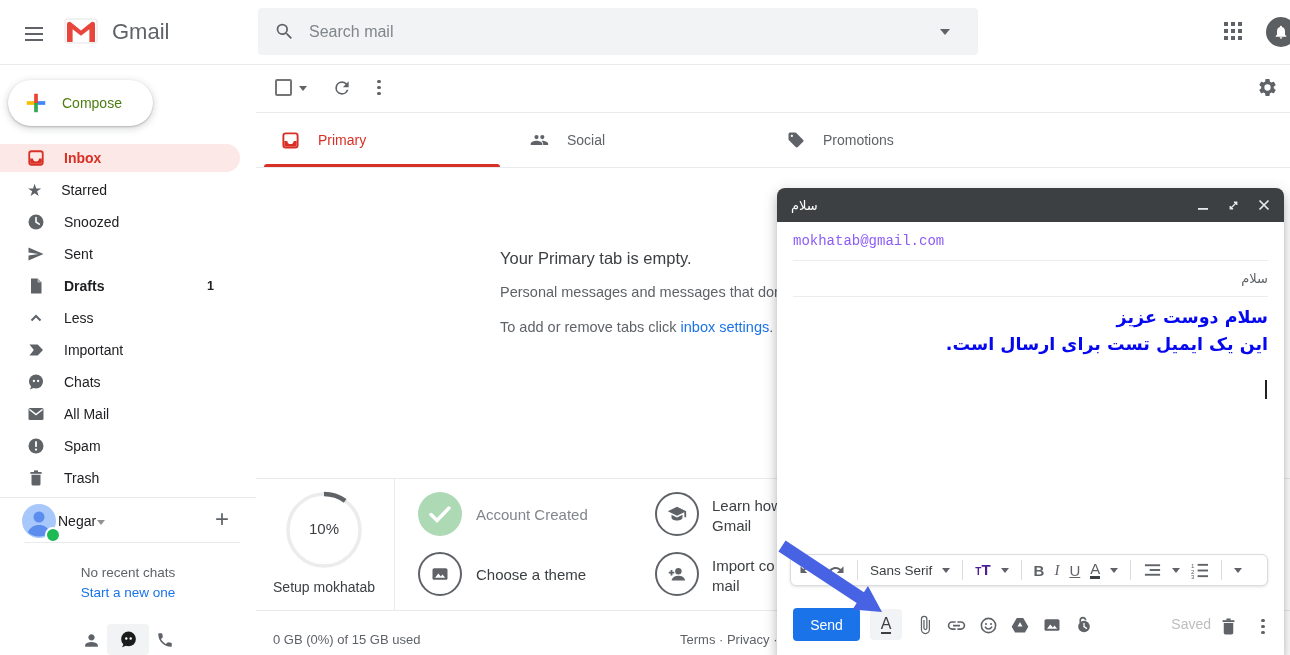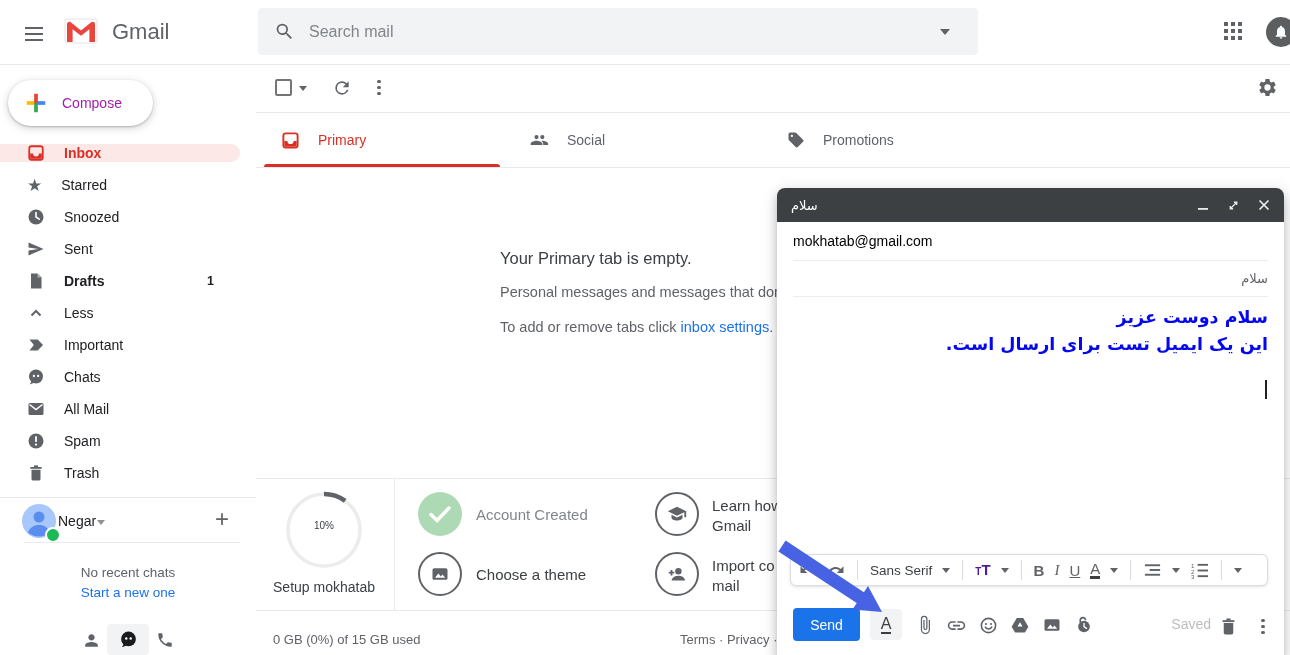--- a/index.html
+++ b/index.html
@@ -15,22 +15,22 @@
   .appname{font-size:22px;color:#5f6368;}
   .searchbar{left:258px;top:8px;width:720px;height:47px;background:#f1f3f4;border-radius:4px;display:flex;align-items:center;padding:0 16px;box-sizing:border-box;gap:14px;}
   .searchph{font-size:16px;color:#80868b;}
   .grid9{display:grid;grid-template-columns:repeat(3,4px);grid-gap:3px;}
   .grid9 i{width:4px;height:4px;background:#5f6368;}
   .bellwrap{width:30px;height:30px;border-radius:50%;background:#5c5f62;display:flex;align-items:center;justify-content:center;}
   
   .compose{left:8px;top:80px;width:145px;height:46px;border-radius:24px;background:#fff;
            box-shadow:0 1px 2px rgba(60,64,67,.3),0 2px 6px 2px rgba(60,64,67,.15);
            display:flex;align-items:center;gap:14px;padding-left:16px;box-sizing:border-box;cursor:pointer;}
-  .compose b{font-size:14px;color:#a21caf;font-weight:500;}
-  .sb-item{position:absolute;left:0;width:240px;height:18px;display:flex;align-items:center;
+  .compose b{font-size:14px;color:#4d7c0f;font-weight:500;}
+  .sb-item{position:absolute;left:0;width:240px;height:28px;display:flex;align-items:center;
            padding-left:27px;box-sizing:border-box;gap:19px;border-radius:0 16px 16px 0;font-size:14px;color:#202124;cursor:pointer;}
   .sb-item.active{background:#fce8e6;color:#d93025;font-weight:700;}
   .sb-item .cnt{margin-left:auto;margin-right:26px;font-size:12.5px;color:#202124;}
   .sb-item.bold{font-weight:700;}
   .star{font-size:17px;color:#5f6368;line-height:1;}
   .divider{background:#e8eaed;height:1px;}
   .linkblue{color:#1a73e8;}
   .greendot{position:absolute;width:12px;height:12px;border-radius:50%;background:#1db954;border:2px solid #fff;}
   .chatbtn-bg{background:#f1f3f4;border-radius:4px;}
   
@@ -44,21 +44,21 @@
   .circ-outline{width:44px;height:44px;border-radius:50%;border:2px solid #5f6368;box-sizing:border-box;display:flex;align-items:center;justify-content:center;background:#fff;}
   .footer-txt{font-size:13px;color:#5f6368;}
   
   .cw{left:777px;top:188px;width:507px;height:467px;background:#fff;border-radius:8px 8px 0 0;
       box-shadow:0 8px 10px 1px rgba(0,0,0,.14),0 3px 14px 2px rgba(0,0,0,.12),0 5px 5px -3px rgba(0,0,0,.2);z-index:10;}
   .cw-titlebar{position:absolute;left:0;top:0;right:0;height:34px;background:#3c4043;border-radius:8px 8px 0 0;
       display:flex;align-items:center;padding:0 14px;box-sizing:border-box;}
   .cw-title{color:#fff;font-size:13px;}
   .cw-controls{margin-left:auto;display:flex;align-items:center;gap:18px;}
   .cw-field{position:absolute;left:16px;right:16px;border-bottom:1px solid #ececec;}
-  .cw-to{font-size:14px;color:#000000;}
+  .cw-to{font-size:14px;color:#8b5cf6;font-family:Liberation Mono, monospace;}
   .cw-body{direction:rtl;text-align:right;font-weight:700;font-size:17.5px;line-height:27px;color:#0507ee;font-family:"DejaVu Sans","Liberation Sans",sans-serif;}
   .cursor{width:2px;background:#202124;}
   .fmtbar{position:absolute;left:13px;top:366px;width:478px;height:32px;background:#fff;border:1px solid #dadce0;border-radius:6px;
       box-shadow:0 1px 3px rgba(0,0,0,.12);display:flex;align-items:center;box-sizing:border-box;padding:0 8px;gap:10px;z-index:11;}
   .fmtbar .vdiv{width:1px;height:20px;background:#dadce0;margin:0 2px;}
   .fmt-txt{font-size:13.5px;color:#3c4043;}
   .fmt-b{font-weight:700;font-size:15px;color:#5f6368;}
   .fmt-i{font-style:italic;font-size:15px;color:#5f6368;font-family:"Liberation Serif",serif;}
   .fmt-u{text-decoration:underline;font-size:15px;color:#5f6368;}
   .fmt-a{font-size:15px;color:#5f6368;border-bottom:3px solid #3c4043;line-height:15px;}
@@ -316,21 +316,21 @@
 
   <div class="abs divider" style="left:256px;top:478px;width:1034px;"></div>
   <div class="abs" style="left:394px;top:478px;width:1px;height:132px;background:#e8eaed;"></div>
   <div class="abs divider" style="left:256px;top:610px;width:1034px;"></div>
 
   <div class="abs" style="left:284px;top:490px;">
     <svg width="80" height="80" viewBox="0 0 80 80">
       <circle cx="40" cy="40" r="36" fill="none" stroke="#ececec" stroke-width="3.5"></circle>
       <circle cx="40" cy="40" r="36" fill="none" stroke="#5f6368" stroke-width="4.5" stroke-dasharray="22.6 203.6" transform="rotate(-90 40 40)"></circle>
     </svg>
-    <div class="abs" style="left:0;top:30px;width:80px;text-align:center;font-size:10px;color:#3c4043;">10%</div>
+    <div class="abs" style="left:0;top:30px;width:80px;text-align:center;font-size:15px;color:#3c4043;">10%</div>
   </div>
   <div class="abs" style="left:254px;top:579px;width:140px;text-align:center;font-size:14px;color:#3c4043;">Setup mokhatab</div>
 
   <div class="abs ico" style="left:418px;top:492px;">
     <svg width="44" height="44" viewBox="0 0 44 44">
         <circle cx="22" cy="22" r="22" fill="#aed9b5"></circle>
         <path d="M13 22.5l6 6 12-12.5" stroke="#fff" stroke-width="3.5" fill="none" stroke-linecap="round"></path>
       </svg>
   </div>
   <div class="abs cardlabel done" style="left:476px;top:506px;">Account Created</div>

